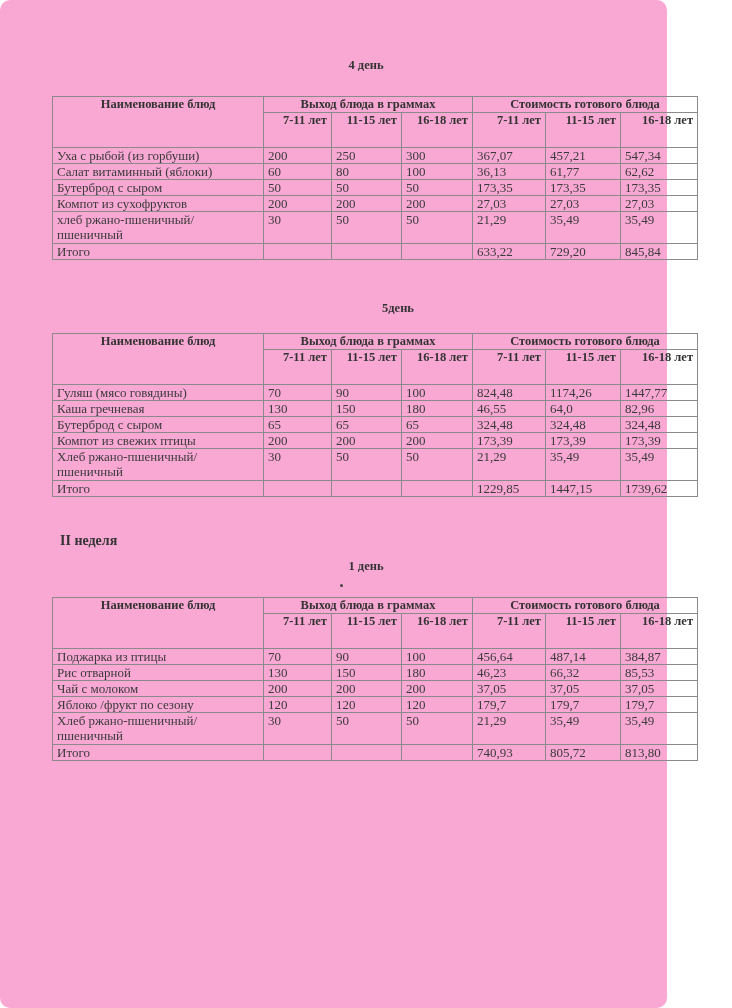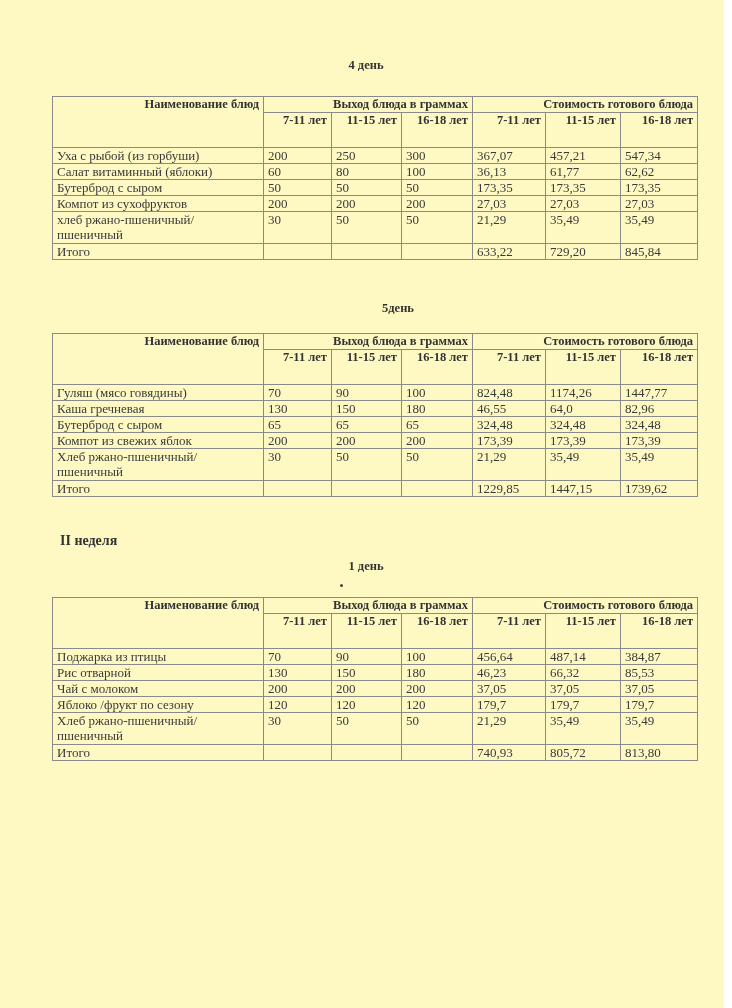--- a/index.html
+++ b/index.html
@@ -11,22 +11,23 @@
       width: 732px;
       height: 1008px;
       position: relative;
       overflow: hidden;
       font-family: "Liberation Serif", "DejaVu Serif", serif;
       color: #2a2a2a;
     }
     .page {
       position: absolute;
       left: 0; top: 0;
-      width: 724px; height: 1008px;
-      background: #fef9c3;
+      width: 667px; height: 1008px;
+      background: #f9a8d4;
+      border-radius: 10px;
     }
     .day-title {
       position: absolute;
       left: 0;
       width: 732px;
       text-align: center;
       font-weight: bold;
       font-size: 12.5px;
       color: #333;
     }
@@ -59,21 +60,21 @@
       line-height: 15px;
       text-align: left;
       font-weight: normal;
     }
     table.menu th {
       font-weight: bold;
       color: #333;
       font-size: 12.5px;
       text-align: right;
     }
-    table.menu th.center { text-align: right; }
+    table.menu th.center { text-align: center; }
     table.menu tr.hdr1 th { height: 15px; }
     table.menu tr.hdr2 th { height: 34px; }
     table.menu tr.row td { height: 15px; }
     table.menu tr.row.tall td { height: 31px; }
     col.c-name { width: 211px; }
     col.c-g1 { width: 68px; }
     col.c-g2 { width: 70px; }
     col.c-g3 { width: 71px; }
     col.c-p1 { width: 73px; }
     col.c-p2 { width: 75px; }
@@ -212,21 +213,21 @@
     <tr class="row">
       <td>Бутерброд с сыром</td>
       <td>65</td>
       <td>65</td>
       <td>65</td>
       <td>324,48</td>
       <td>324,48</td>
       <td>324,48</td>
     </tr>
     <tr class="row">
-      <td>Компот из свежих яблок</td>
+      <td>Компот из свежих птицы</td>
       <td>200</td>
       <td>200</td>
       <td>200</td>
       <td>173,39</td>
       <td>173,39</td>
       <td>173,39</td>
     </tr>
     <tr class="row tall">
       <td>Хлеб ржано-пшеничный/пшеничный</td>
       <td>30</td>

